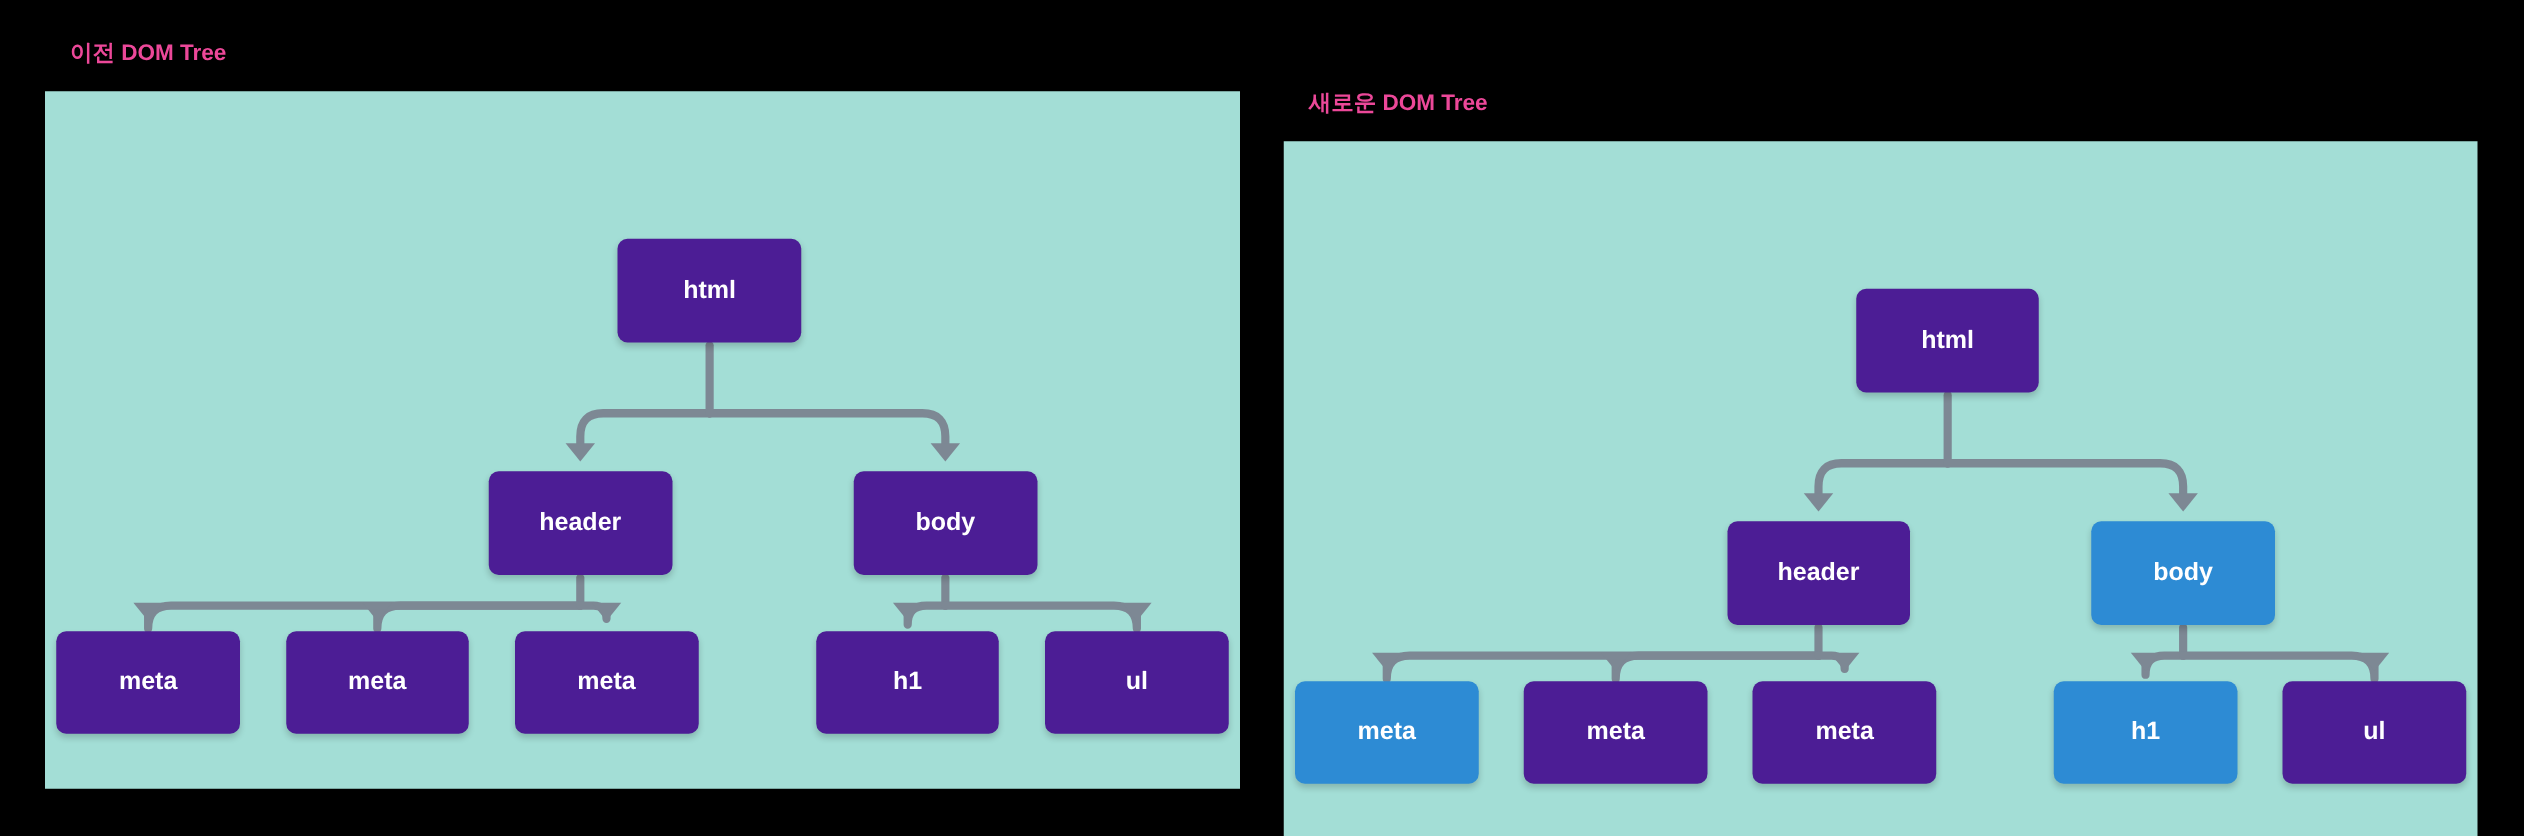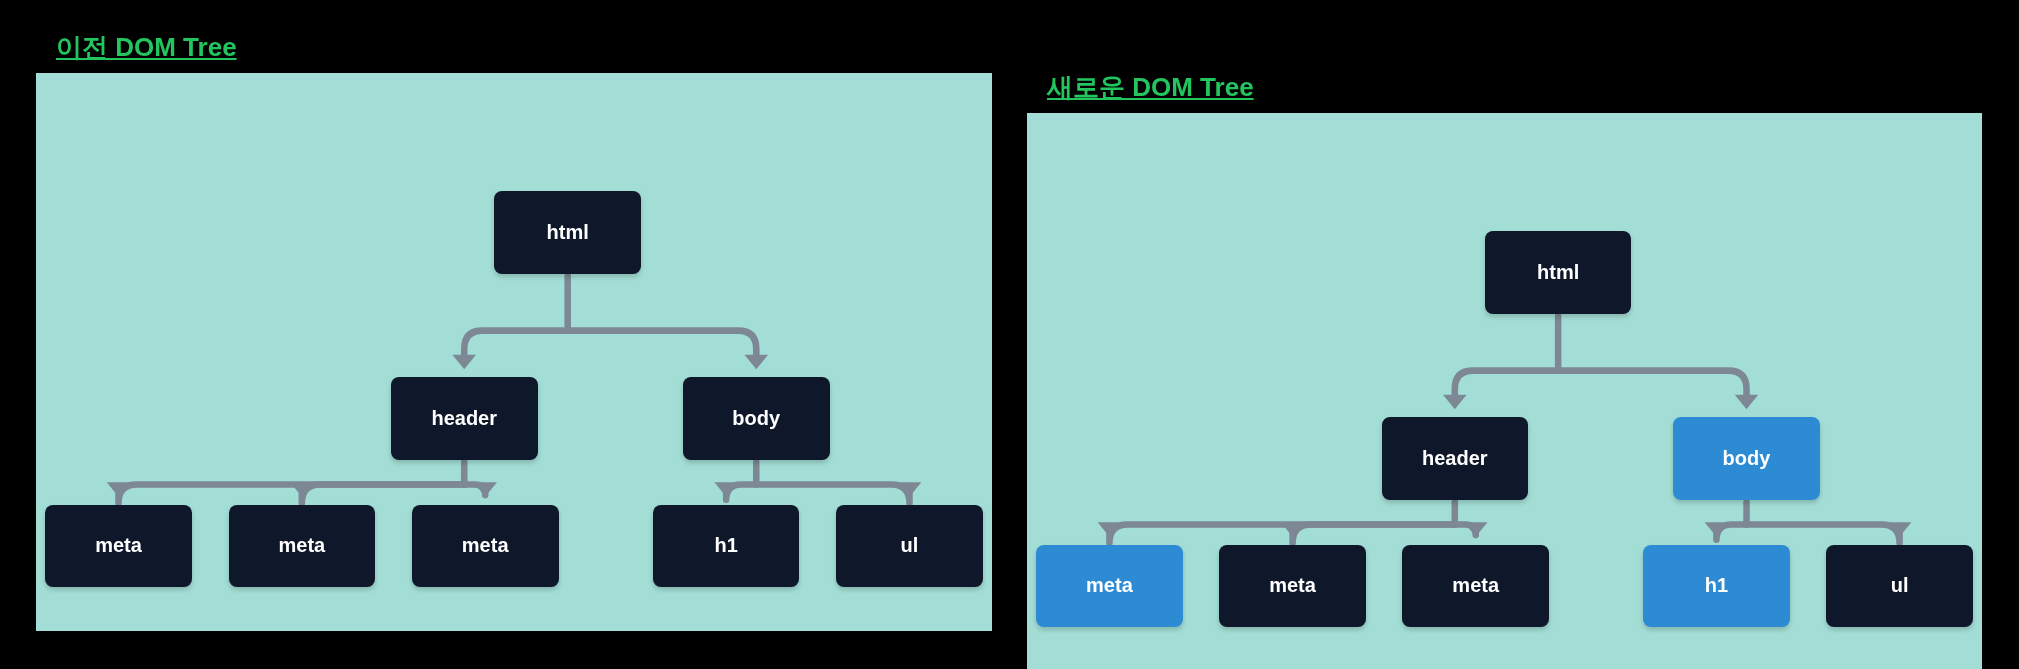--- a/index.html
+++ b/index.html
@@ -26,26 +26,25 @@
     top: 0;
     height: 669px;
   }
   .panel-wrap.left  { left: 36px;   width: 956px; }
   .panel-wrap.right { left: 1027px; width: 955px; margin-top: 40px; }
 
   .panel-title {
     position: absolute;
     top: 30px;
     left: 20px;
-    font-size: 26px;
+    font-size: 18px;
     font-weight: bold;
-    color: #22c55e;
+    color: #ec4899;
     letter-spacing: 0px;
     white-space: nowrap;
-    text-decoration: underline;
   }
 
   .panel {
     position: absolute;
     top: 73px;
     left: 0;
     width: 100%;
     height: 558px;
     background: #a3ded6;
   }
@@ -69,21 +68,21 @@
     display: flex;
     align-items: center;
     justify-content: center;
     color: #ffffff;
     font-size: 20px;
     font-weight: bold;
     box-shadow: 0 3px 5px rgba(0,0,0,0.18);
     box-sizing: border-box;
     user-select: none;
   }
-  .node.teal { background: #0f172a; }
+  .node.teal { background: #4c1d95; }
   .node.blue { background: #2d8bd4; }
 </style>
 </head>
 <body>
 
 <div class="stage">
 
   <div class="panel-wrap left">
     <div class="panel-title">이전 DOM Tree</div>
     <div class="panel">

